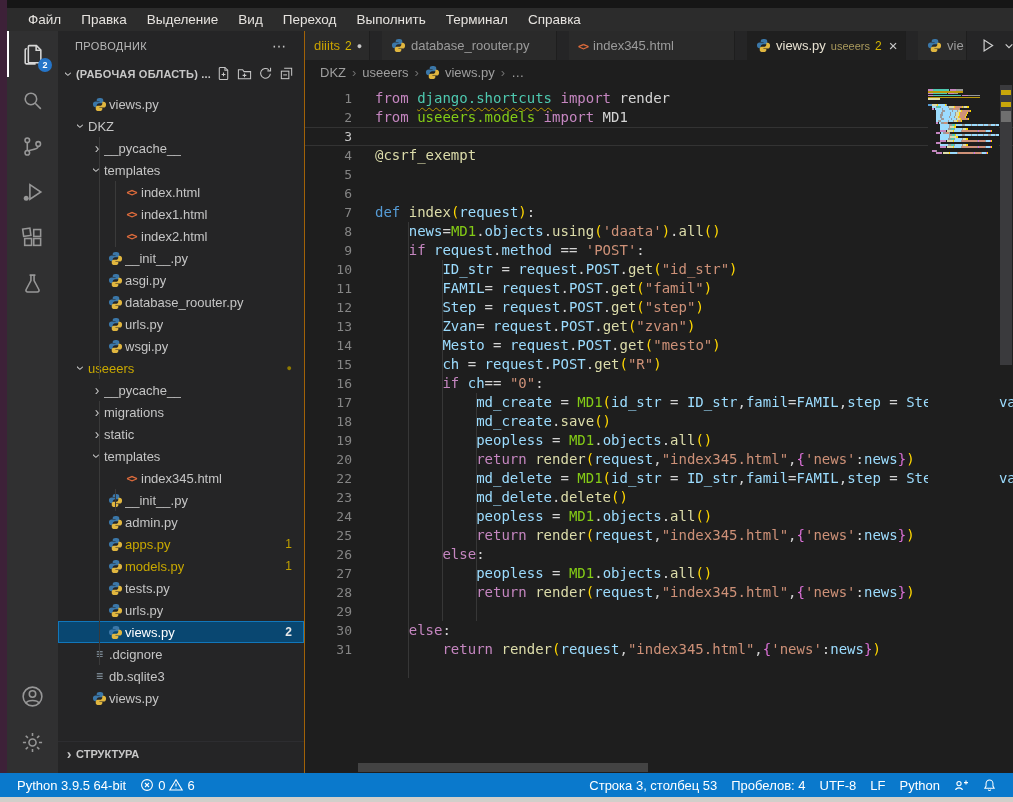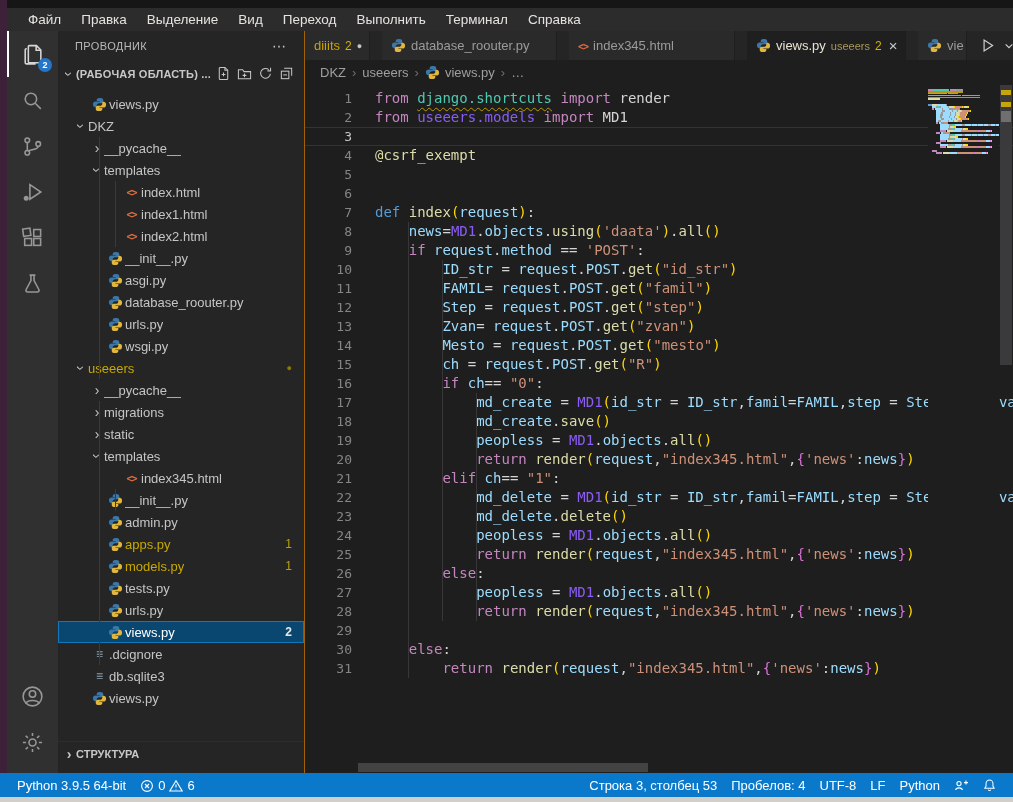--- a/index.html
+++ b/index.html
@@ -66,39 +66,39 @@
 
   
   #code{position:absolute;top:54px;left:0;right:0;bottom:0;overflow:hidden;padding-top:4px;
         font-family:"DejaVu Sans Mono",monospace;font-size:14px;line-height:19px;}
   .cl{display:flex;height:19px;white-space:pre;}
   .cl .ln{width:47px;text-align:right;color:#858585;flex:none;font-size:13px;}
   .cl .lt{padding-left:23px;flex:none;}
   .cl.cur{box-shadow:inset 0 1px 0 #333333, inset 0 -1px 0 #333333;}
   .cl.cur .ln{color:#c6c6c6;}
   .tk-k{color:#C586C0;} .tk-d{color:#569CD6;} .tk-f{color:#DCDCAA;} .tk-v{color:#9CDCFE;}
-  .tk-t{color:#8b5cf6;} .tk-s{color:#CE9178;} .tk-p{color:#D4D4D4;}
+  .tk-t{color:#84cc16;} .tk-s{color:#CE9178;} .tk-p{color:#D4D4D4;}
   .tk-b1{color:#FFD700;} .tk-b2{color:#DA70D6;}
   .tk-tw{color:#4EC9B0;text-decoration-line:underline;text-decoration-style:wavy;text-decoration-color:#b89b00;text-decoration-thickness:1px;text-underline-offset:4px;}
   .cursor{display:inline-block;border-left:2px solid #aeafad;height:17px;vertical-align:text-bottom;}
   .iguide{position:absolute;width:1px;background:#373737;}
 
   
   #minimap{position:absolute;top:0;right:14px;width:71px;height:100%;background:#1e1e1e;padding-top:4px;box-sizing:border-box;overflow:hidden;}
   .mm-row{height:2px;display:flex;}
   .mm-bar{height:1.6px;flex:none;}
   .mm-warn{height:1.5px;background:#b9970a;}
   #vscroll{position:absolute;top:0;right:0;width:14px;height:100%;}
   #vthumb{position:absolute;top:0;left:1px;width:12px;height:280px;background:#3a3a3d;}
   .ruler-mark{position:absolute;left:2px;width:10px;}
   #hscroll{position:absolute;left:53px;top:678px;width:290px;height:9px;background:#434343;}
 
   
   #statusbar{top:773px;left:0;width:1013px;height:24px;background:#0a79cc;display:flex;align-items:center;color:#ffffff;font-size:13px;padding:0 10px;box-sizing:border-box;z-index:50;}
-  .sb-item{display:flex;align-items:flex-end;gap:4px;padding:0 7px;white-space:nowrap;}
+  .sb-item{display:flex;align-items:center;gap:4px;padding:0 7px;white-space:nowrap;}
   .sb-right{margin-left:auto;display:flex;align-items:center;}
   #statusbar svg{stroke:#ffffff;fill:none;stroke-width:1.1;}
   #taskbar-strip{top:797px;left:0;width:1013px;height:5px;background:#d2cfca;}
 </style>
 </head>
 <body>
 
 <div id="app">
   <div class="abs" id="titlebar"></div>
   <div class="abs" id="menubar">
@@ -503,21 +503,20 @@
             <div class="cl"><span class="ln">11</span><span class="lt"><span class="tk-p">        </span><span class="tk-v">FAMIL</span><span class="tk-p">= </span><span class="tk-v">request</span><span class="tk-p">.</span><span class="tk-v">POST</span><span class="tk-p">.</span><span class="tk-f">get</span><span class="tk-b1">(</span><span class="tk-s">"famil"</span><span class="tk-b1">)</span></span></div>
             <div class="cl"><span class="ln">12</span><span class="lt"><span class="tk-p">        </span><span class="tk-v">Step</span><span class="tk-p"> = </span><span class="tk-v">request</span><span class="tk-p">.</span><span class="tk-v">POST</span><span class="tk-p">.</span><span class="tk-f">get</span><span class="tk-b1">(</span><span class="tk-s">"step"</span><span class="tk-b1">)</span></span></div>
             <div class="cl"><span class="ln">13</span><span class="lt"><span class="tk-p">        </span><span class="tk-v">Zvan</span><span class="tk-p">= </span><span class="tk-v">request</span><span class="tk-p">.</span><span class="tk-v">POST</span><span class="tk-p">.</span><span class="tk-f">get</span><span class="tk-b1">(</span><span class="tk-s">"zvan"</span><span class="tk-b1">)</span></span></div>
             <div class="cl"><span class="ln">14</span><span class="lt"><span class="tk-p">        </span><span class="tk-v">Mesto</span><span class="tk-p"> = </span><span class="tk-v">request</span><span class="tk-p">.</span><span class="tk-v">POST</span><span class="tk-p">.</span><span class="tk-f">get</span><span class="tk-b1">(</span><span class="tk-s">"mesto"</span><span class="tk-b1">)</span></span></div>
             <div class="cl"><span class="ln">15</span><span class="lt"><span class="tk-p">        </span><span class="tk-v">ch</span><span class="tk-p"> = </span><span class="tk-v">request</span><span class="tk-p">.</span><span class="tk-v">POST</span><span class="tk-p">.</span><span class="tk-f">get</span><span class="tk-b1">(</span><span class="tk-s">"R"</span><span class="tk-b1">)</span></span></div>
             <div class="cl"><span class="ln">16</span><span class="lt"><span class="tk-p">        </span><span class="tk-k">if</span><span class="tk-p"> </span><span class="tk-v">ch</span><span class="tk-p">== </span><span class="tk-s">"0"</span><span class="tk-p">:</span></span></div>
             <div class="cl"><span class="ln">17</span><span class="lt"><span class="tk-p">            </span><span class="tk-v">md_create</span><span class="tk-p"> = </span><span class="tk-t">MD1</span><span class="tk-b1">(</span><span class="tk-v">id_str</span><span class="tk-p"> = </span><span class="tk-v">ID_str</span><span class="tk-p">,</span><span class="tk-v">famil</span><span class="tk-p">=</span><span class="tk-v">FAMIL</span><span class="tk-p">,</span><span class="tk-v">step</span><span class="tk-p"> = </span><span class="tk-v">Step</span><span class="tk-p">,</span><span class="tk-v">zvan</span><span class="tk-p">=</span><span class="tk-v">Zvan</span></span></div>
             <div class="cl"><span class="ln">18</span><span class="lt"><span class="tk-p">            </span><span class="tk-v">md_create</span><span class="tk-p">.</span><span class="tk-f">save</span><span class="tk-b1">()</span></span></div>
             <div class="cl"><span class="ln">19</span><span class="lt"><span class="tk-p">            </span><span class="tk-v">peopless</span><span class="tk-p"> = </span><span class="tk-t">MD1</span><span class="tk-p">.</span><span class="tk-v">objects</span><span class="tk-p">.</span><span class="tk-f">all</span><span class="tk-b1">()</span></span></div>
             <div class="cl"><span class="ln">20</span><span class="lt"><span class="tk-p">            </span><span class="tk-k">return</span><span class="tk-p"> </span><span class="tk-f">render</span><span class="tk-b1">(</span><span class="tk-v">request</span><span class="tk-p">,</span><span class="tk-s">"index345.html"</span><span class="tk-p">,</span><span class="tk-b2">{</span><span class="tk-s">'news'</span><span class="tk-p">:</span><span class="tk-v">news</span><span class="tk-b2">}</span><span class="tk-b1">)</span></span></div>
-            <div class="cl"><span class="ln">21</span><span class="lt"><span class="tk-p">        </span><span class="tk-k">elif</span><span class="tk-p"> </span><span class="tk-v">ch</span><span class="tk-p">== </span><span class="tk-s">"1"</span><span class="tk-p">:</span></span></div>
             <div class="cl"><span class="ln">22</span><span class="lt"><span class="tk-p">            </span><span class="tk-v">md_delete</span><span class="tk-p"> = </span><span class="tk-t">MD1</span><span class="tk-b1">(</span><span class="tk-v">id_str</span><span class="tk-p"> = </span><span class="tk-v">ID_str</span><span class="tk-p">,</span><span class="tk-v">famil</span><span class="tk-p">=</span><span class="tk-v">FAMIL</span><span class="tk-p">,</span><span class="tk-v">step</span><span class="tk-p"> = </span><span class="tk-v">Step</span><span class="tk-p">,</span><span class="tk-v">zvan</span><span class="tk-p">=</span><span class="tk-v">Zvan</span></span></div>
             <div class="cl"><span class="ln">23</span><span class="lt"><span class="tk-p">            </span><span class="tk-v">md_delete</span><span class="tk-p">.</span><span class="tk-f">delete</span><span class="tk-b1">()</span></span></div>
             <div class="cl"><span class="ln">24</span><span class="lt"><span class="tk-p">            </span><span class="tk-v">peopless</span><span class="tk-p"> = </span><span class="tk-t">MD1</span><span class="tk-p">.</span><span class="tk-v">objects</span><span class="tk-p">.</span><span class="tk-f">all</span><span class="tk-b1">()</span></span></div>
             <div class="cl"><span class="ln">25</span><span class="lt"><span class="tk-p">            </span><span class="tk-k">return</span><span class="tk-p"> </span><span class="tk-f">render</span><span class="tk-b1">(</span><span class="tk-v">request</span><span class="tk-p">,</span><span class="tk-s">"index345.html"</span><span class="tk-p">,</span><span class="tk-b2">{</span><span class="tk-s">'news'</span><span class="tk-p">:</span><span class="tk-v">news</span><span class="tk-b2">}</span><span class="tk-b1">)</span></span></div>
             <div class="cl"><span class="ln">26</span><span class="lt"><span class="tk-p">        </span><span class="tk-k">else</span><span class="tk-p">:</span></span></div>
             <div class="cl"><span class="ln">27</span><span class="lt"><span class="tk-p">            </span><span class="tk-v">peopless</span><span class="tk-p"> = </span><span class="tk-t">MD1</span><span class="tk-p">.</span><span class="tk-v">objects</span><span class="tk-p">.</span><span class="tk-f">all</span><span class="tk-b1">()</span></span></div>
             <div class="cl"><span class="ln">28</span><span class="lt"><span class="tk-p">            </span><span class="tk-k">return</span><span class="tk-p"> </span><span class="tk-f">render</span><span class="tk-b1">(</span><span class="tk-v">request</span><span class="tk-p">,</span><span class="tk-s">"index345.html"</span><span class="tk-p">,</span><span class="tk-b2">{</span><span class="tk-s">'news'</span><span class="tk-p">:</span><span class="tk-v">news</span><span class="tk-b2">}</span><span class="tk-b1">)</span></span></div>
             <div class="cl"><span class="ln">29</span><span class="lt"></span></div>
             <div class="cl"><span class="ln">30</span><span class="lt"><span class="tk-p">    </span><span class="tk-k">else</span><span class="tk-p">:</span></span></div>
             <div class="cl"><span class="ln">31</span><span class="lt"><span class="tk-p">        </span><span class="tk-k">return</span><span class="tk-p"> </span><span class="tk-f">render</span><span class="tk-b1">(</span><span class="tk-v">request</span><span class="tk-p">,</span><span class="tk-s">"index345.html"</span><span class="tk-p">,</span><span class="tk-b2">{</span><span class="tk-s">'news'</span><span class="tk-p">:</span><span class="tk-v">news</span><span class="tk-b2">}</span><span class="tk-b1">)</span></span></div>

